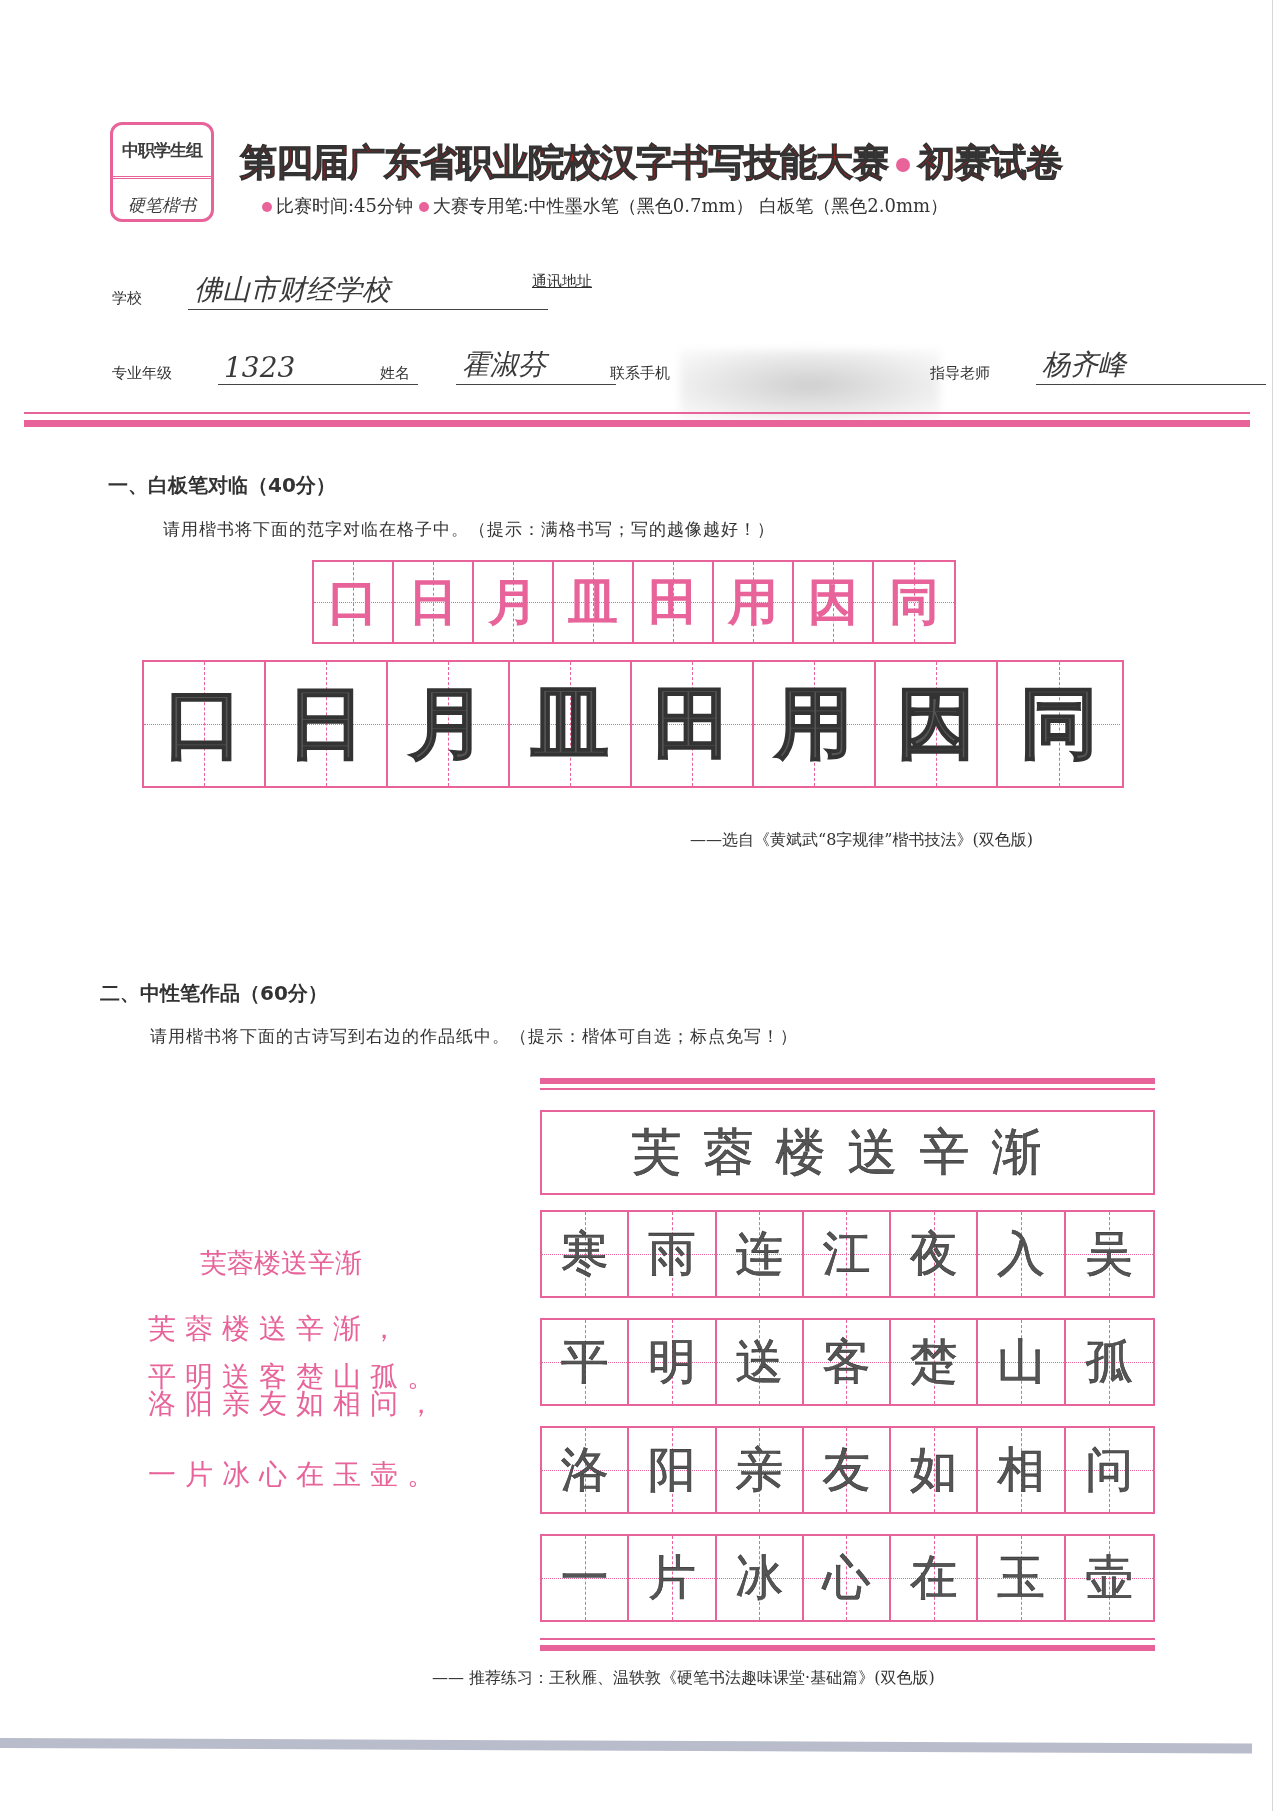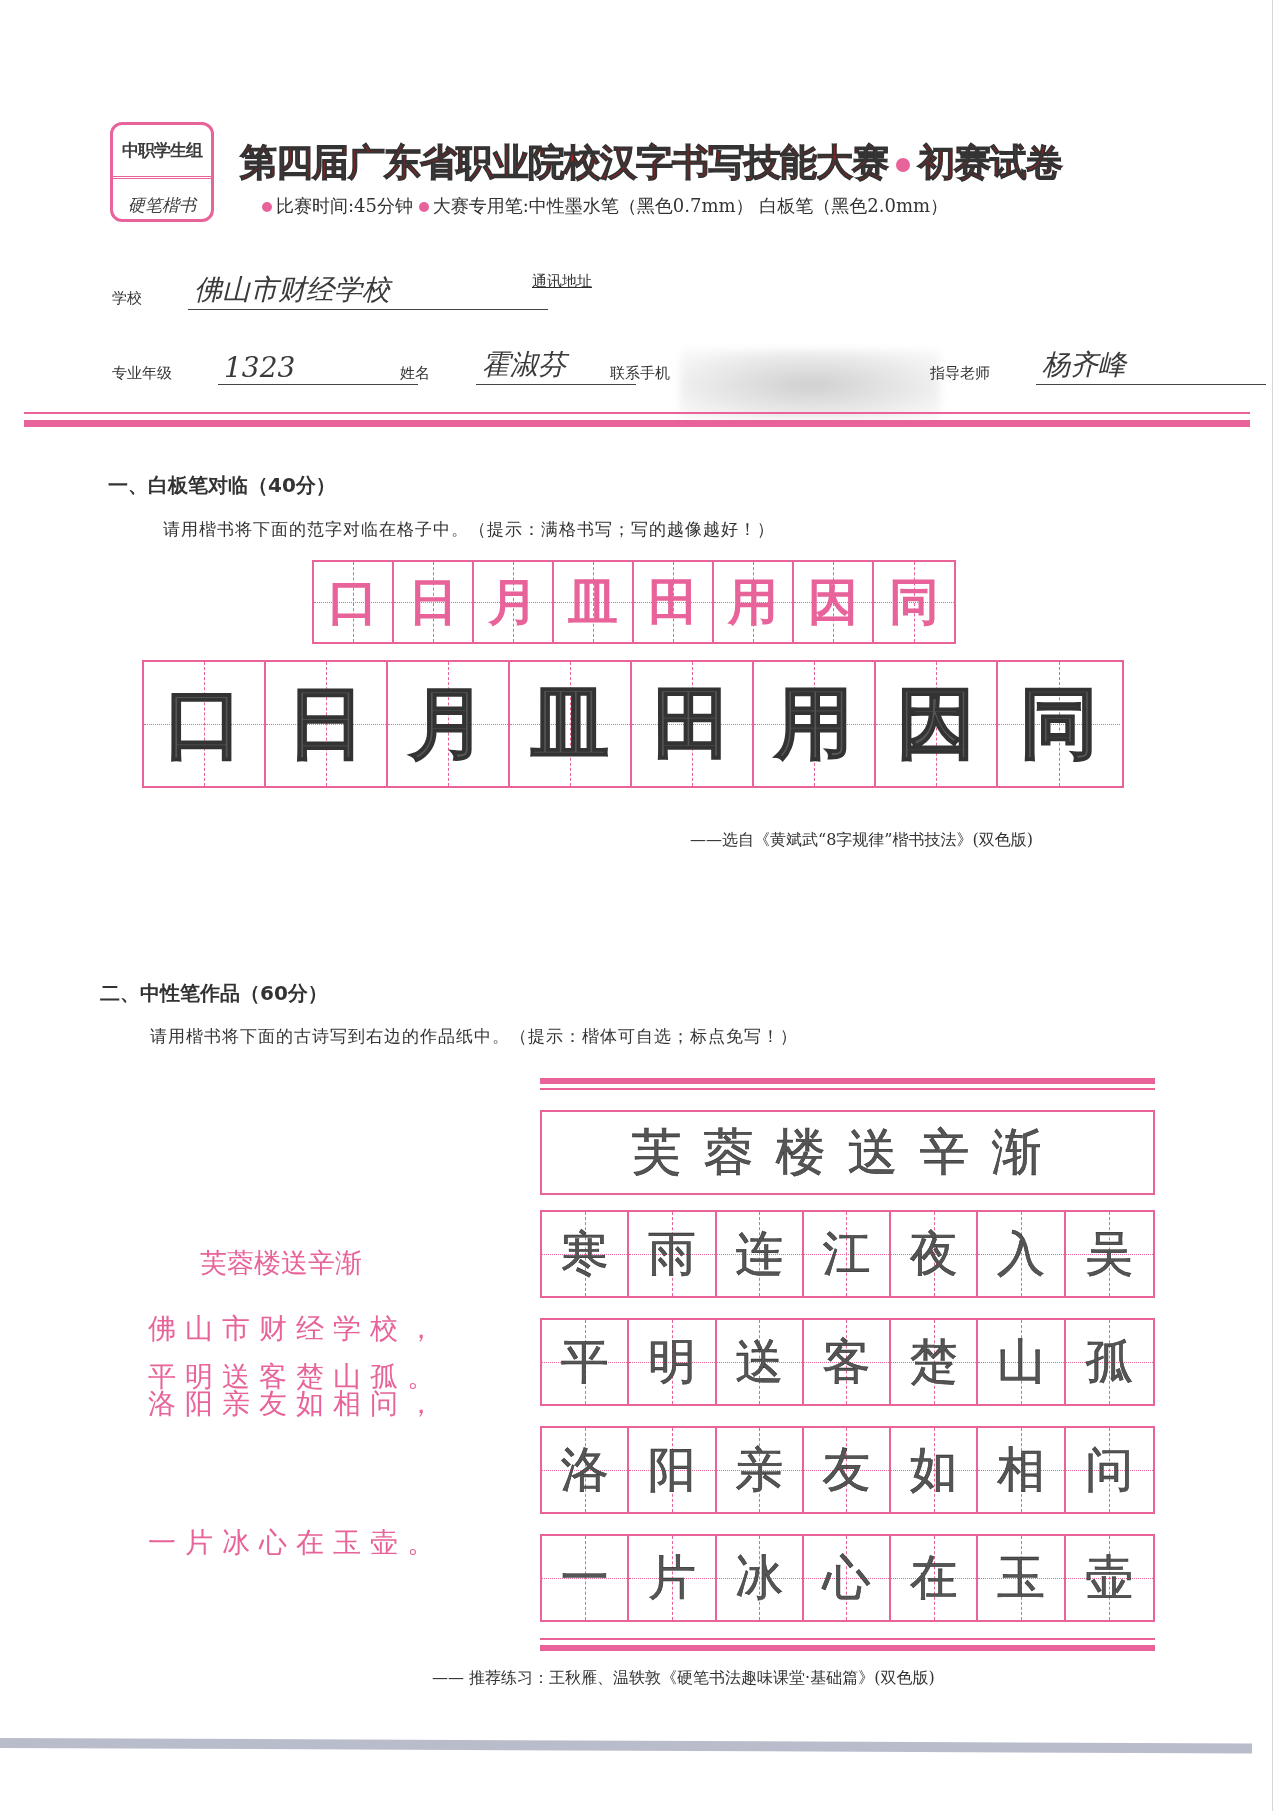--- a/index.html
+++ b/index.html
@@ -108,21 +108,21 @@
   <span class="lbl">学校</span>
   <span class="val" style="width:360px;">佛山市财经学校</span>
 </div>
 <div class="field" style="left:532px; top:272px;text-decoration:underline;">
   <span class="lbl">通讯地址</span>
 </div>
 <div class="field" style="left:112px; top:345px;">
   <span class="lbl">专业年级</span>
   <span class="val" style="width:200px;">1323</span>
 </div>
-<div class="field" style="left:400px; top:345px;">
+<div class="field" style="left:380px; top:345px;">
   <span class="lbl">姓名</span>
   <span class="val" style="width:160px;">霍淑芬</span>
 </div>
 <div class="field" style="left:610px; top:345px;">
   <span class="lbl">联系手机</span>
   <span class="val" style="width:310px; border-bottom:none;"></span>
 </div>
 <div class="blur"></div>
 <div class="field" style="left:930px; top:345px;">
   <span class="lbl">指导老师</span>
@@ -190,24 +190,24 @@
 </div>
 
 <div class="source" style="left:690px; top:830px;">——选自《黄斌武“8字规律”楷书技法》(双色版)</div>
 
 <div class="section-h" style="left:100px; top:980px;">二、中性笔作品（60分）</div>
 <div class="section-d" style="left:150px; top:1025px;">请用楷书将下面的古诗写到右边的作品纸中。（提示：楷体可自选；标点免写！）</div>
 
 <div class="poem-ref">
   <div class="ptitle" style="left:60px;">芙蓉楼送辛渐</div>
 </div>
-<div class="poem-line" style="top:1310px;">佛山市财经学校，</div>
+<div class="poem-line" style="top:1310px;">芙蓉楼送辛渐，</div>
 <div class="poem-line" style="top:1358px;">平明送客楚山孤。</div>
 <div class="poem-line" style="top:1385px;text-align:right;">洛阳亲友如相问，</div>
-<div class="poem-line" style="top:1524px;">一片冰心在玉壶。</div>
+<div class="poem-line" style="top:1456px;">一片冰心在玉壶。</div>
 
 <div class="pink-rule" style="left:540px; width:615px; top:1078px; height:6px;"></div>
 <div class="pink-rule" style="left:540px; width:615px; top:1088px; height:2px;"></div>
 
 <div class="poem-title-box">
   <span>芙蓉楼送辛渐</span>
 </div>
 
 <div class="grid-row poem-row" style="left:540px; top:1210px; width:615px; height:88px;">
   <div class="cell" style="width:87.5px;">

